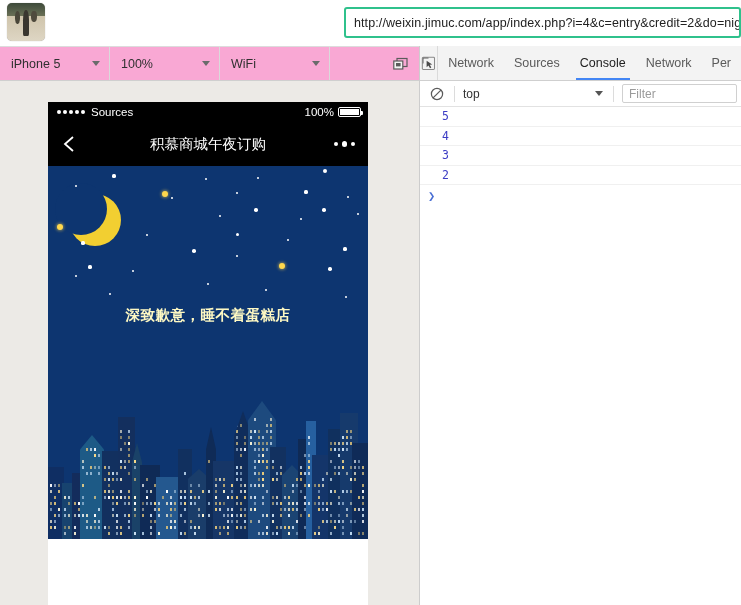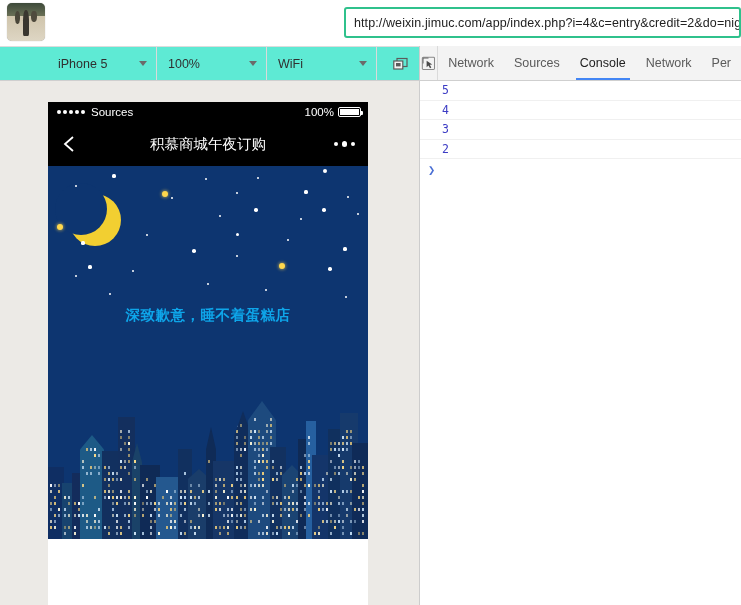--- a/index.html
+++ b/index.html
@@ -42,23 +42,23 @@
     padding: 0 8px; overflow: hidden;
   }
   .urlbar .urltext {
     font-size: 12.5px; color: #222; white-space: nowrap;
     letter-spacing: .1px;
   }
 
   
   .devicebar {
     position: absolute; left: 0; top: 46px; width: 419px; height: 35px;
-    background: #5eead4; border-top: 1px solid #dcdcdc;
+    background: #f9a8d4; border-top: 1px solid #dcdcdc;
     border-bottom: 1px solid #cfcfcf;
-    display: flex; align-items: stretch; padding-left: 47px;
+    display: flex; align-items: stretch;
   }
   .dsel {
     display: flex; align-items: center; justify-content: space-between;
     padding: 0 9px 0 11px; border-right: 1px solid #dadada;
     font-size: 12.5px; color: #303030;
   }
   .dsel.d1 { width: 110px; }
   .dsel.d2 { width: 110px; }
   .dsel.d3 { width: 110px; }
   .caret {
@@ -192,21 +192,21 @@
   .moon .disc {
     position:absolute; inset:0; border-radius:50%; background:#f2cf31;
   }
   .moon .cut {
     position:absolute; left: -14px; top: -11px; width: 52px; height: 52px;
     border-radius:50%; background:#0d3570;
   }
 
   .hero-text {
     position:absolute; left:0; right:0; top: 140px; text-align:center;
-    color:#0ea5e9; font-family: "DejaVu Sans", sans-serif;
+    color:#fef9c3; font-family: "DejaVu Sans", sans-serif;
   }
   .hero-line1 { font-size: 14.5px; font-weight: bold; letter-spacing: .5px; }
   .hero-line2 { font-size: 14.5px; font-weight: bold; margin-top: 18px; letter-spacing: .3px; }
 
   
   .skyline { position:absolute; left:0; right:0; bottom:0; height: 150px; }
   .bldg { position:absolute; bottom:0; }
   .win { position:absolute; width:2px; height:3px; }
 
   .page-white { height: 66px; background: #ffffff; }
@@ -896,20 +896,37 @@
           <path d="M6 5 L6 12 L8 10 L9.6 13 L11 12.2 L9.4 9.4 L12 9 Z" fill="#4a4a4a"></path>
         </svg>
       </div>
       <div class="dt-tab">Network</div>
       <div class="dt-tab">Sources</div>
       <div class="dt-tab active">Console</div>
       <div class="dt-tab">Network</div>
       <div class="dt-tab">Per</div>
     </div>
 
+    <div class="dt-consolebar">
+      <div class="clear-btn">
+        <svg width="14" height="14" viewBox="0 0 16 16">
+          <circle cx="8" cy="8" r="6.4" fill="none" stroke="#5a5a5a" stroke-width="1.4"></circle>
+          <line x1="3.5" y1="12.5" x2="12.5" y2="3.5" stroke="#5a5a5a" stroke-width="1.4"></line>
+        </svg>
+      </div>
+      <div class="ctx-sep"></div>
+      <div class="ctx-select">
+        <span>top</span>
+        <span class="caret2"></span>
+      </div>
+      <div class="ctx-sep"></div>
+      <div class="filter-box">
+        <span>Filter</span>
+      </div>
+    </div>
 
     <div class="dt-messages" id="console-messages">
         <div class="msg-row">5</div>
         <div class="msg-row">4</div>
         <div class="msg-row">3</div>
         <div class="msg-row">2</div>
       </div>
 
     <div class="prompt-row">
       <span class="prompt-chevron">❯</span>

